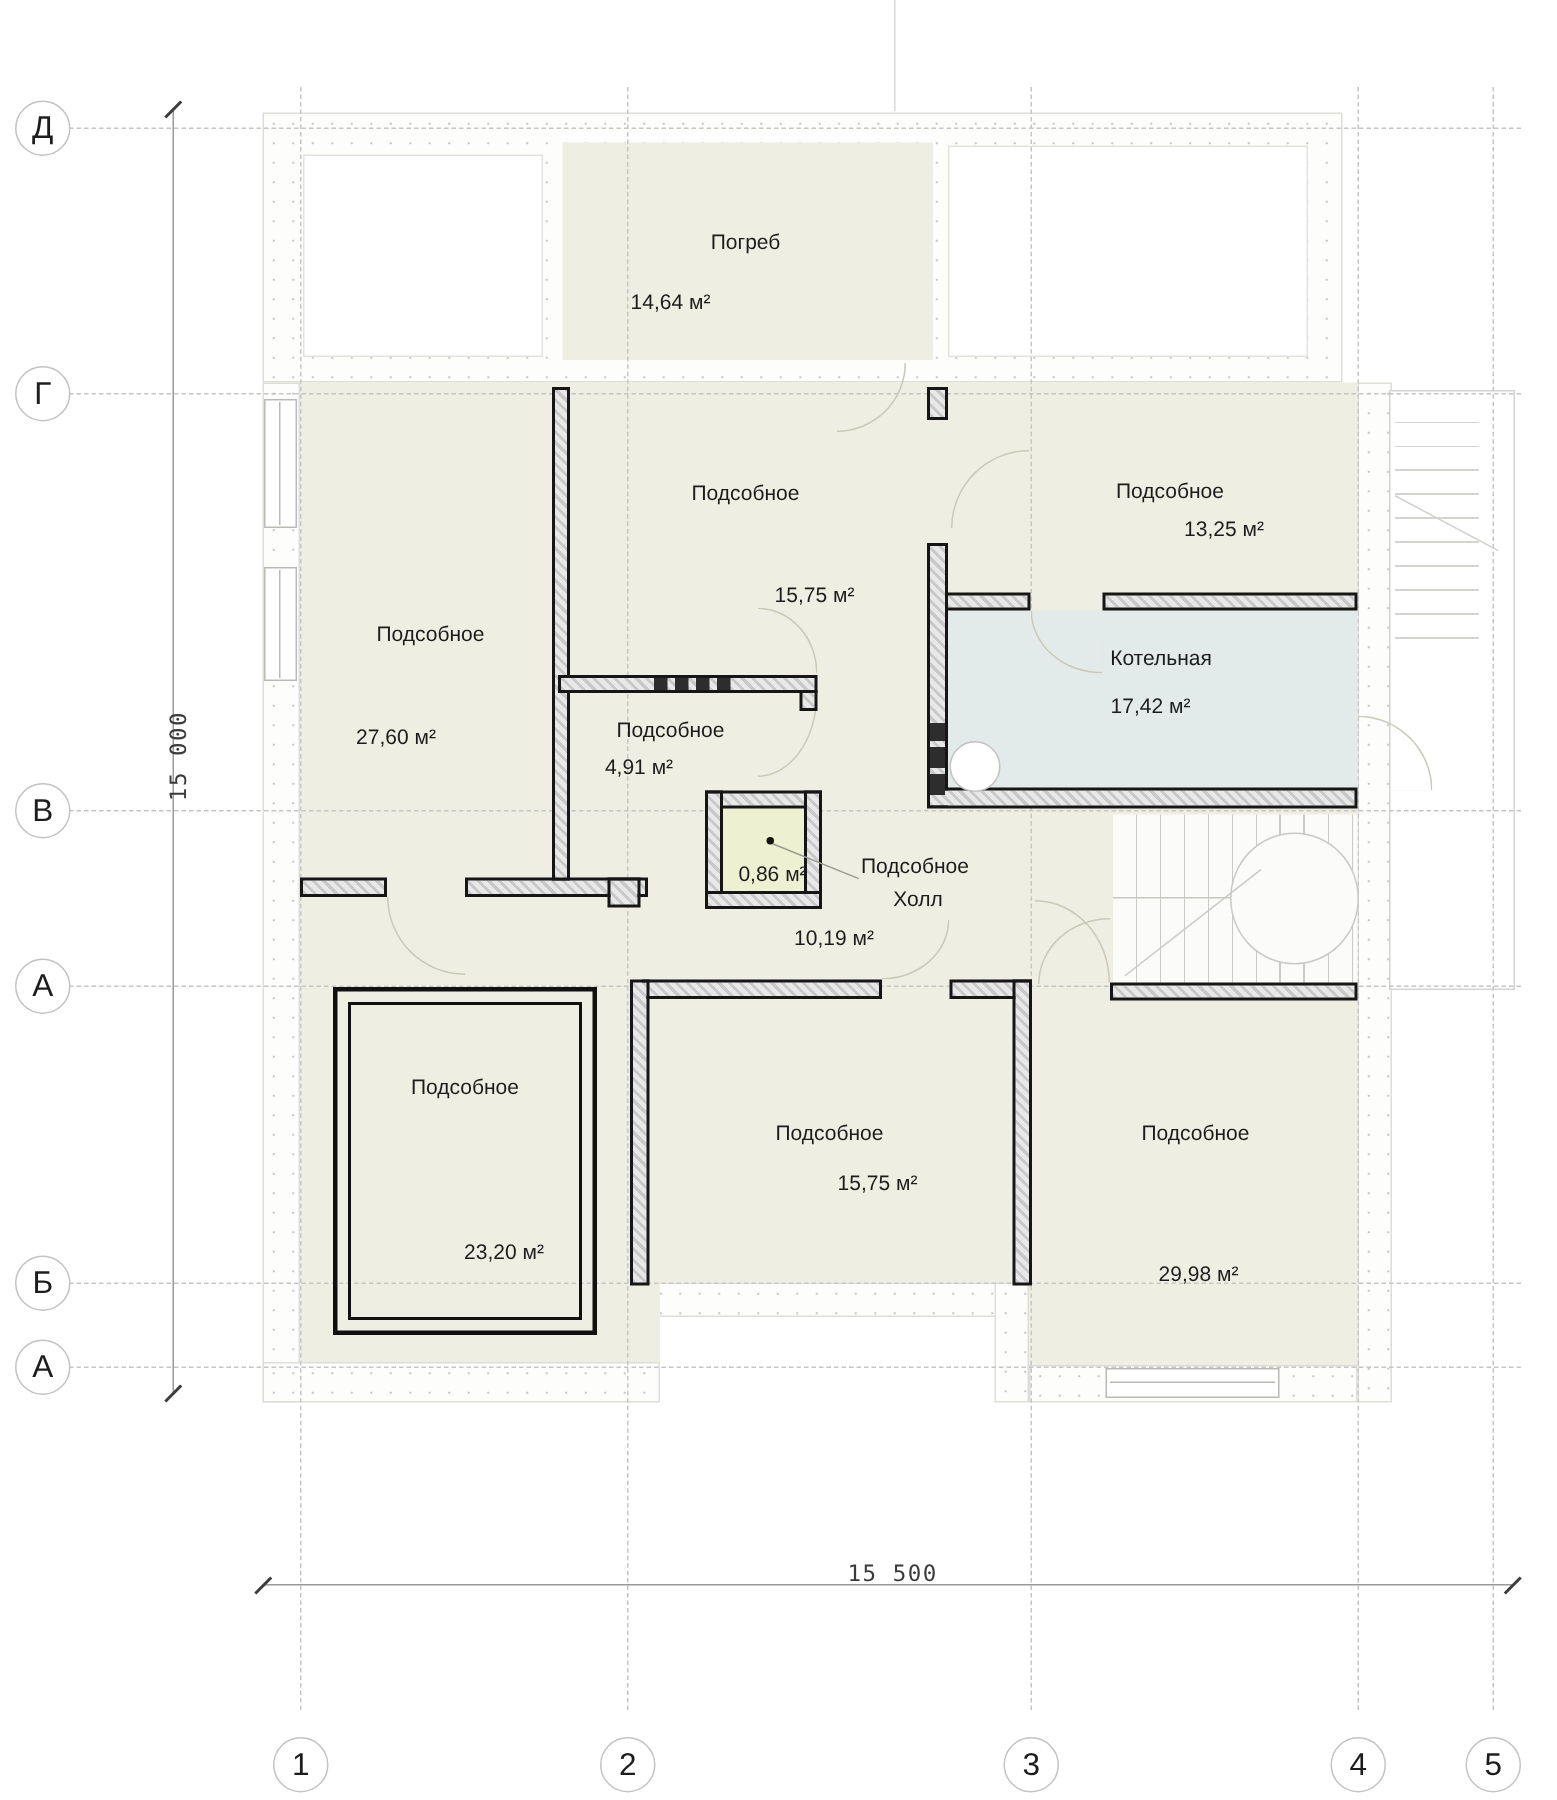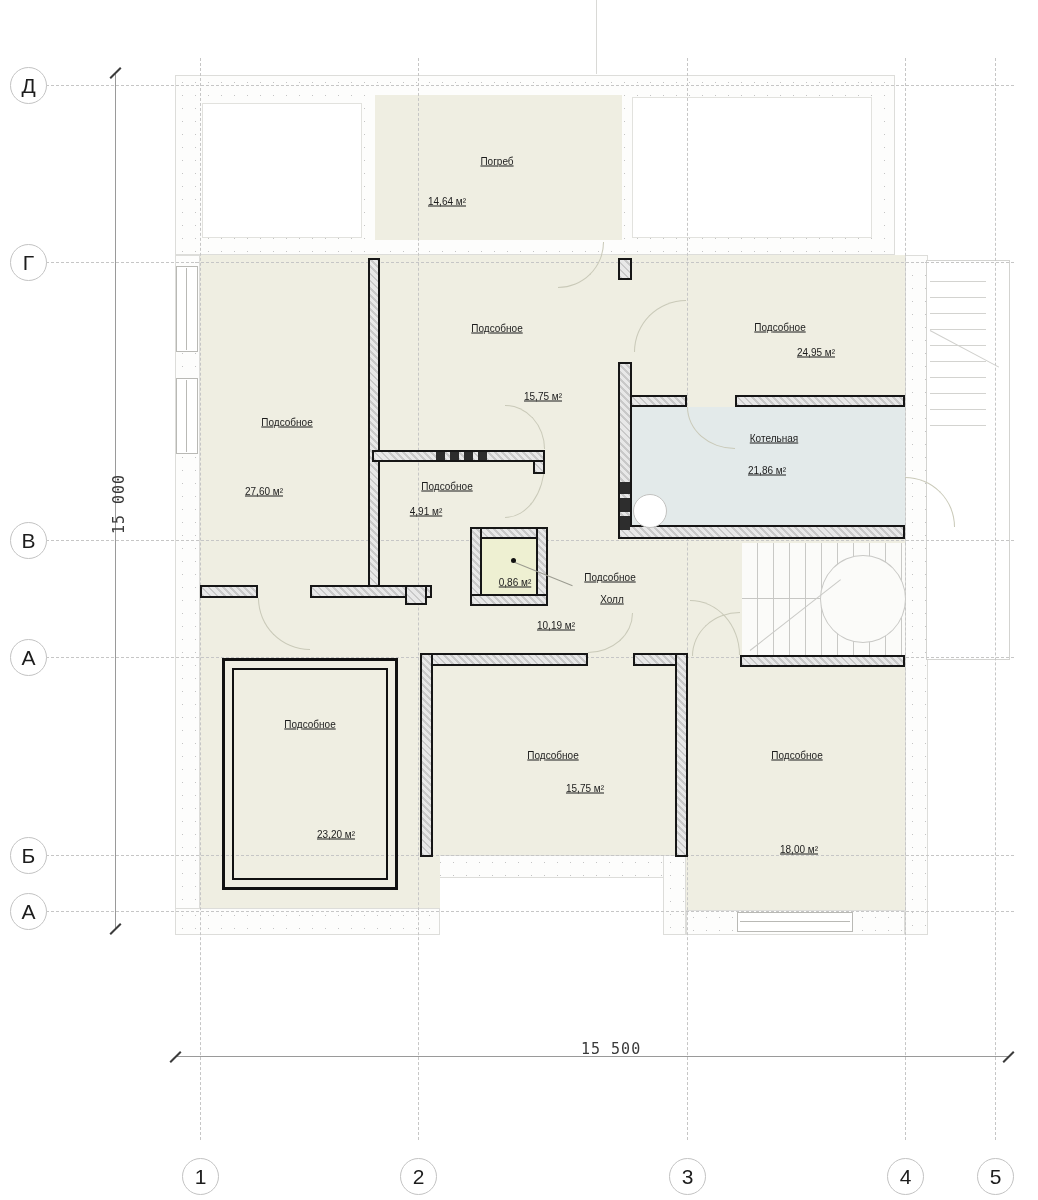--- a/index.html
+++ b/index.html
@@ -29,22 +29,22 @@
   .stairs-int{background:#fbfbf9;
       background-image:repeating-linear-gradient(90deg,transparent 0 15px,#c9c9c6 15px 16px);
       z-index:5;}
   .stairs-ext{background-image:repeating-linear-gradient(180deg,transparent 0 15px,#d3d3d0 15px 16px);
       z-index:3;}
   .faint{border:1px solid #d3d3d0;z-index:3;background:#fff;}
   .thinline{background:#c7c7c4;z-index:5;}
   .win{background:#fff;border:1px solid #b9b9b5;z-index:6;}
   .winline{background:#b9b9b5;z-index:7;}
   
-  .lbl{z-index:8;font-size:10px;color:#1c1c1c;white-space:nowrap;
-       transform:translate(-50%,-50%);text-decoration:underline;}
+  .lbl{z-index:8;font-size:14px;color:#1c1c1c;white-space:nowrap;
+       transform:translate(-50%,-50%);}
   
   .dimline-h{height:0;border-top:1px solid #9a9a9a;z-index:8;}
   .dimline-v{width:0;border-left:1px solid #9a9a9a;z-index:8;}
   .dimtext{font-family:"DejaVu Sans Mono",monospace;font-size:15px;color:#3a3a3a;
            letter-spacing:1px;z-index:9;white-space:nowrap;}
   .tick{width:15px;height:0;border-top:2px solid #3c3c3c;transform:rotate(-45deg);z-index:9;}
   
   .bubble{width:37px;height:37px;border:1px solid #c3c3c3;border-radius:50%;background:#fff;
           display:flex;align-items:center;justify-content:center;
           font-size:21px;color:#1d1d1d;z-index:9;}
@@ -150,46 +150,46 @@
   <div class="abs dblrect" style="left:232px;top:668px;width:156px;height:212px;border-width:2px;"></div>
 
   <div class="abs dot" style="left:511px;top:558px;"></div>
   <div class="abs leader" style="left:515px;top:562px;width:62px;transform:rotate(22deg);"></div>
 
   <div class="abs lbl" style="left:497px;top:161px;">Погреб</div>
   <div class="abs lbl" style="left:447px;top:201px;">14,64 м²</div>
   <div class="abs lbl" style="left:497px;top:328px;">Подсобное</div>
   <div class="abs lbl" style="left:543px;top:396px;">15,75 м²</div>
   <div class="abs lbl" style="left:780px;top:327px;">Подсобное</div>
-  <div class="abs lbl" style="left:816px;top:352px;">24,95 м²</div>
+  <div class="abs lbl" style="left:816px;top:352px;">13,25 м²</div>
   <div class="abs lbl" style="left:774px;top:438px;">Котельная</div>
-  <div class="abs lbl" style="left:767px;top:470px;">21,86 м²</div>
+  <div class="abs lbl" style="left:767px;top:470px;">17,42 м²</div>
   <div class="abs lbl" style="left:287px;top:422px;">Подсобное</div>
   <div class="abs lbl" style="left:264px;top:491px;">27,60 м²</div>
   <div class="abs lbl" style="left:447px;top:486px;">Подсобное</div>
   <div class="abs lbl" style="left:426px;top:511px;">4,91 м²</div>
   <div class="abs lbl" style="left:515px;top:582px;">0,86 м²</div>
   <div class="abs lbl" style="left:610px;top:577px;">Подсобное</div>
   <div class="abs lbl" style="left:612px;top:599px;">Холл</div>
   <div class="abs lbl" style="left:556px;top:625px;">10,19 м²</div>
   <div class="abs lbl" style="left:310px;top:724px;">Подсобное</div>
   <div class="abs lbl" style="left:336px;top:834px;">23,20 м²</div>
   <div class="abs lbl" style="left:553px;top:755px;">Подсобное</div>
   <div class="abs lbl" style="left:585px;top:788px;">15,75 м²</div>
   <div class="abs lbl" style="left:797px;top:755px;">Подсобное</div>
-  <div class="abs lbl" style="left:799px;top:849px;">18,00 м²</div>
+  <div class="abs lbl" style="left:799px;top:849px;">29,98 м²</div>
 
   <div class="abs dimline-v" style="left:115px;top:72px;height:858px;"></div>
   <div class="abs tick" style="left:108px;top:72px;"></div>
   <div class="abs tick" style="left:108px;top:928px;"></div>
   <div class="abs dimtext" style="left:84px;top:495px;transform:rotate(-90deg);transform-origin:center;width:70px;text-align:center;">15 000</div>
   <div class="abs dimline-h" style="left:175px;top:1056px;width:833px;"></div>
   <div class="abs tick" style="left:168px;top:1056px;"></div>
   <div class="abs tick" style="left:1001px;top:1056px;"></div>
-  <div class="abs dimtext" style="left:581px;top:1040px;">15 500</div>
+  <div class="abs dimtext" style="left:565px;top:1040px;">15 500</div>
 
   <div class="abs bubble" style="left:10px;top:67px;">Д</div>
   <div class="abs bubble" style="left:10px;top:244px;">Г</div>
   <div class="abs bubble" style="left:10px;top:522px;">В</div>
   <div class="abs bubble" style="left:10px;top:639px;">А</div>
   <div class="abs bubble" style="left:10px;top:837px;">Б</div>
   <div class="abs bubble" style="left:10px;top:893px;">А</div>
 
   <div class="abs bubble" style="left:182px;top:1158px;">1</div>
   <div class="abs bubble" style="left:400px;top:1158px;">2</div>

